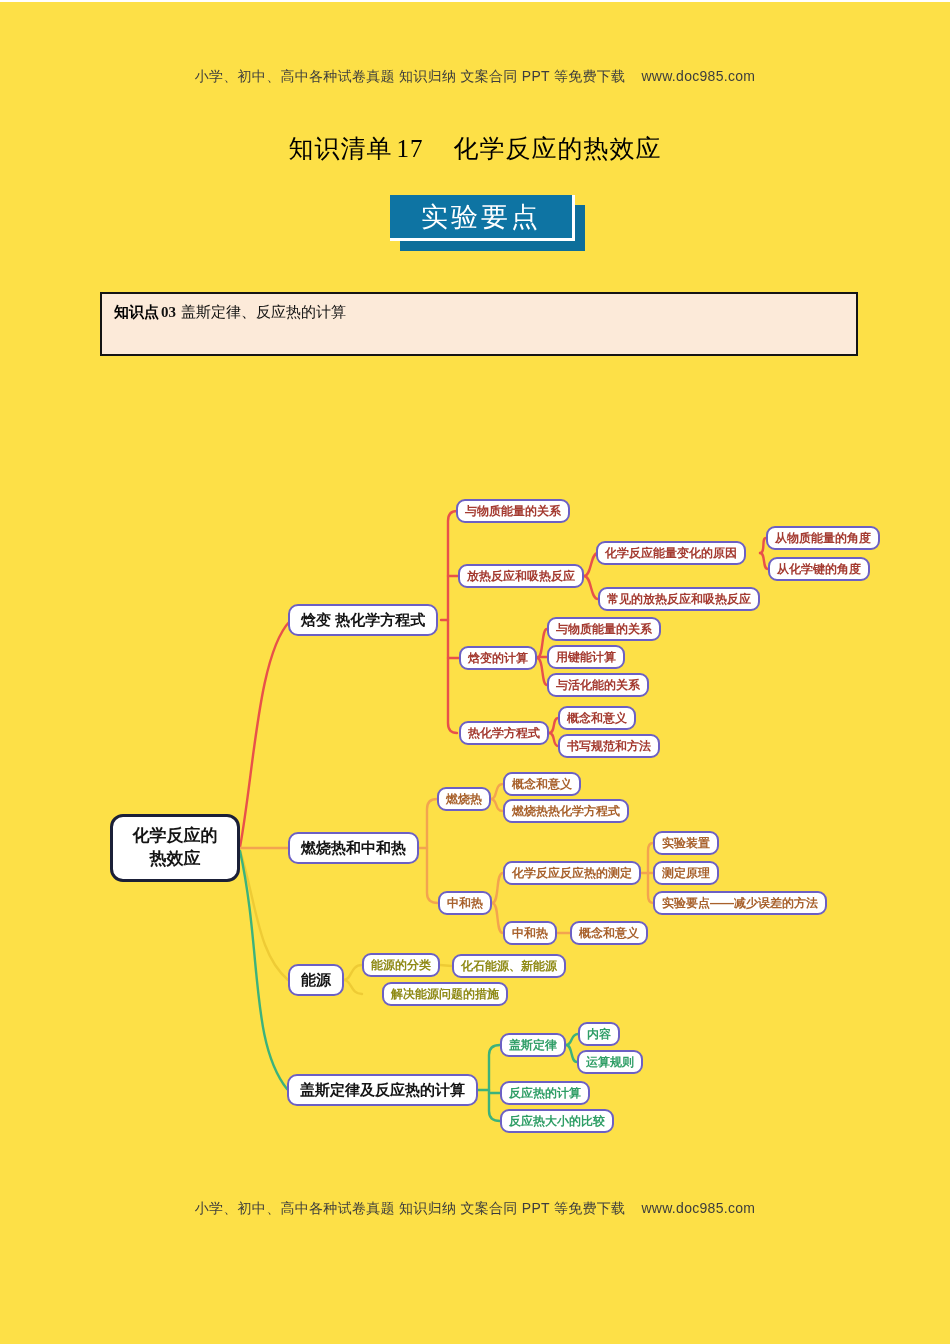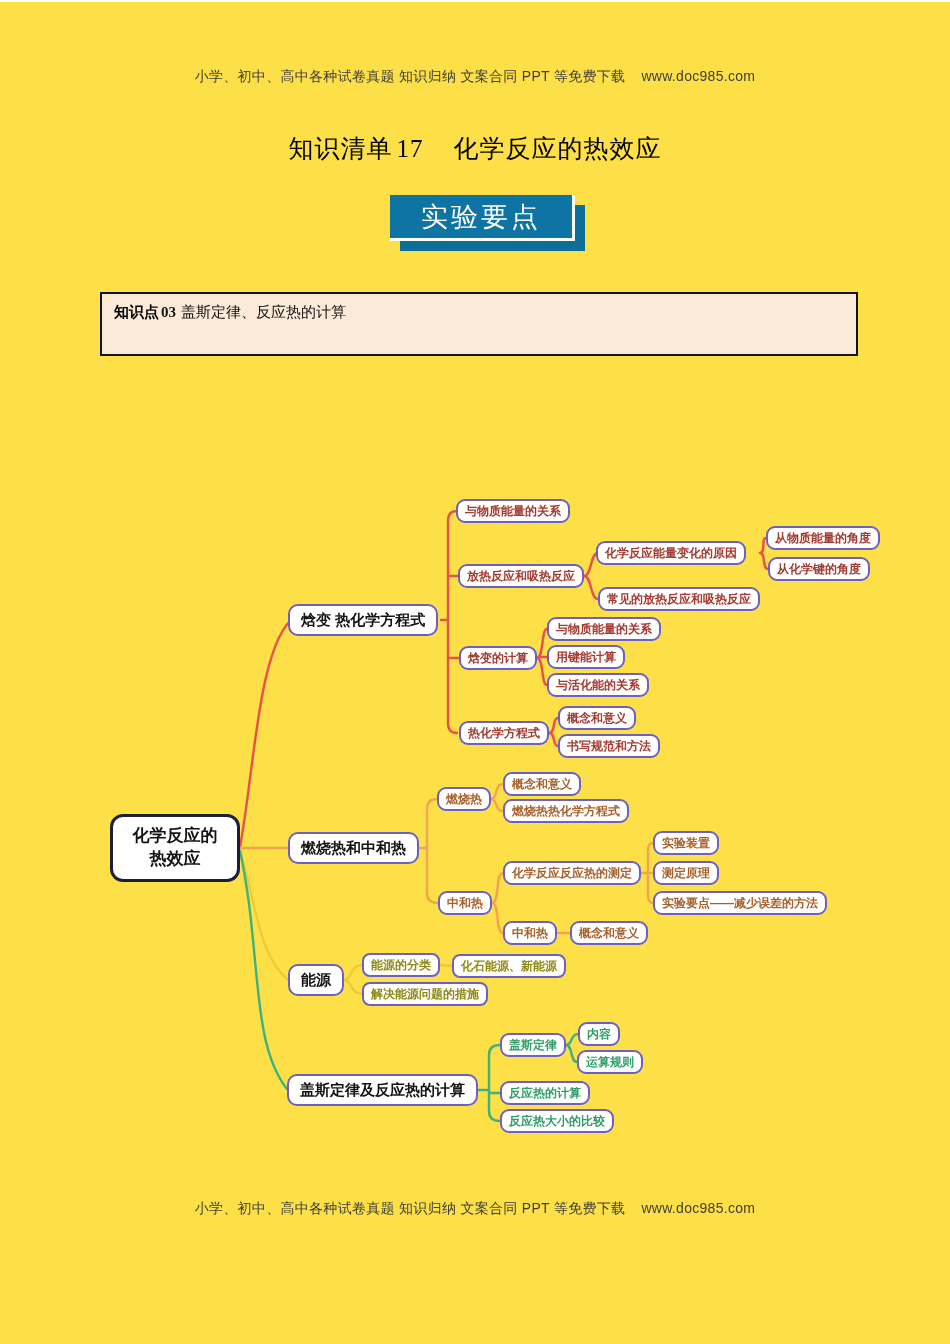--- a/index.html
+++ b/index.html
@@ -77,21 +77,21 @@
     height:32px; padding:0 11px; font-size:15px; color:#141414;
     border-radius:10px; border-width:2px;
   }
   .nd.root {
     width:130px; height:68px; border:3px solid #1b2038; border-radius:13px;
     font-size:17px; color:#141414; justify-content:center; text-align:center;
     line-height:1.35; white-space:normal; padding:0 14px;
   }
   .c1 { color:#a43a30; }
   .c2 { color:#a8612c; }
-  .c3 { color:#8f8a15;border-radius:8px; }
+  .c3 { color:#8f8a15; }
   .c4 { color:#2f9e66; }
 </style>
 </head>
 <body>
 
 <div class="page">
 
   <div class="promo-line promo-top">
     <span>小学、初中、高中各种试卷真题 知识归纳 文案合同 PPT 等免费下载</span><span class="site">www.doc985.com</span>
   </div>
@@ -187,21 +187,21 @@
     <div class="nd c2" style="left:503px;top:859px">化学反应反应热的测定</div>
     <div class="nd c2" style="left:653px;top:829px">实验装置</div>
     <div class="nd c2" style="left:653px;top:859px">测定原理</div>
     <div class="nd c2" style="left:653px;top:889px">实验要点——减少误差的方法</div>
     <div class="nd c2" style="left:503px;top:919px">中和热</div>
     <div class="nd c2" style="left:570px;top:919px">概念和意义</div>
 
     <div class="nd main" style="left:288px;top:962px">能源</div>
     <div class="nd c3" style="left:362px;top:951px">能源的分类</div>
     <div class="nd c3" style="left:452px;top:952px">化石能源、新能源</div>
-    <div class="nd c3" style="left:362px;top:980px">解决能源问题的措施</div>
+    <div class="nd c3" style="left:382px;top:980px">解决能源问题的措施</div>
 
     <div class="nd main" style="left:287px;top:1072px">盖斯定律及反应热的计算</div>
     <div class="nd c4" style="left:500px;top:1031px">盖斯定律</div>
     <div class="nd c4" style="left:578px;top:1020px">内容</div>
     <div class="nd c4" style="left:577px;top:1048px">运算规则</div>
     <div class="nd c4" style="left:500px;top:1079px">反应热的计算</div>
     <div class="nd c4" style="left:500px;top:1107px">反应热大小的比较</div>
 
   </div>
 

